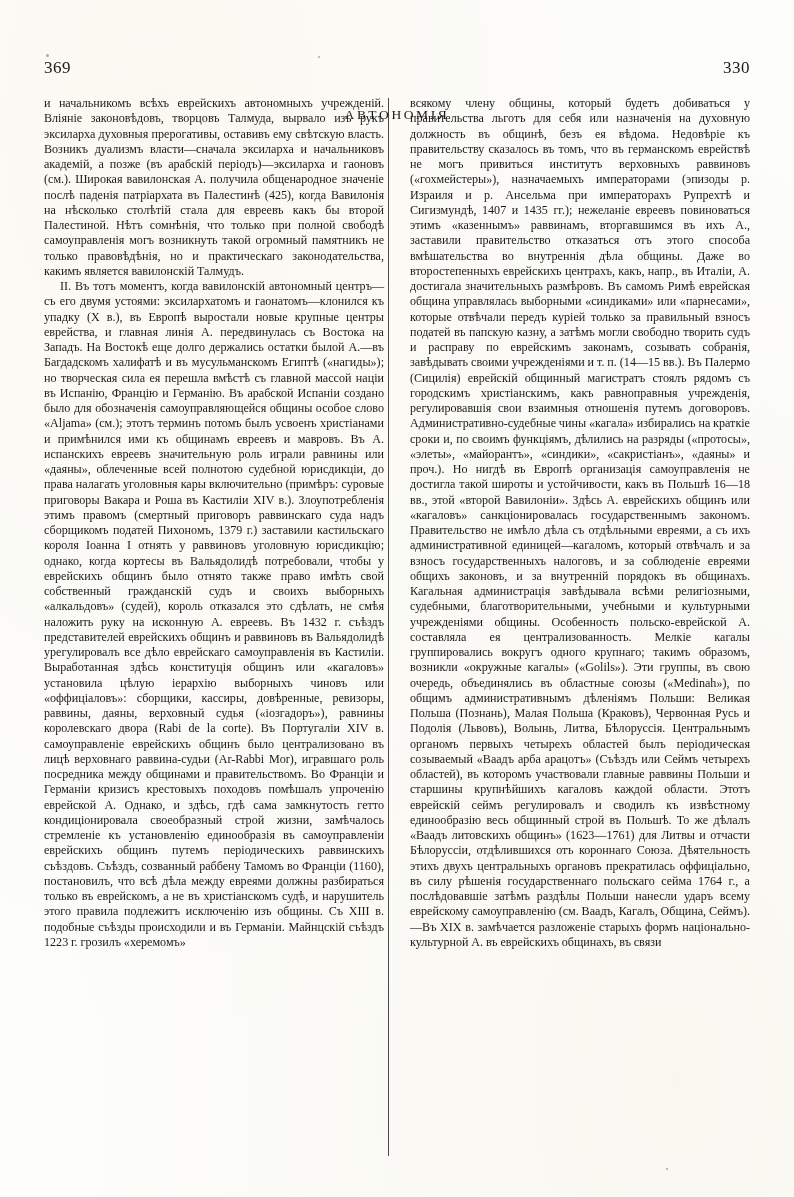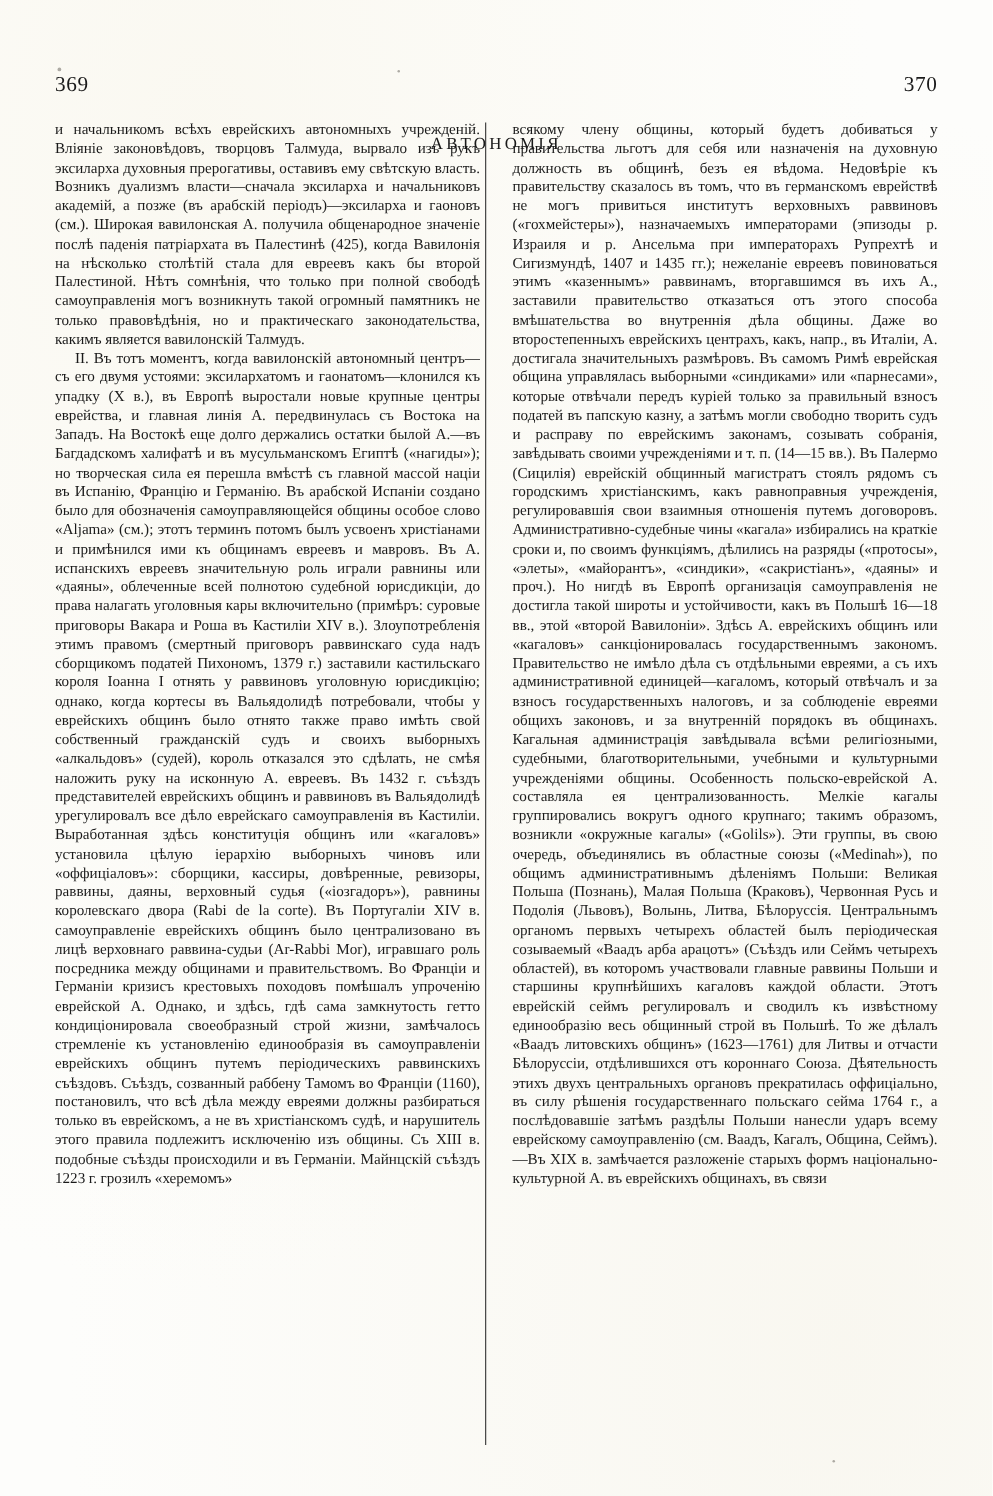--- a/index.html
+++ b/index.html
@@ -106,21 +106,21 @@
 </style>
 </head>
 <body>
 
 <div class="page">
   <div class="paper-tint"></div>
 
   <div class="header">
     <div class="folio-left">369</div>
     <div class="running-title">Автономія</div>
-    <div class="folio-right">370</div>
+    <div class="folio-right">330</div>
   </div>
 
   <div class="divider"></div>
 
   <div class="columns">
     <div class="col left">
       <p class="noindent">и начальникомъ всѣхъ еврейскихъ автономныхъ учрежденій. Вліяніе законовѣдовъ, творцовъ Талмуда, вырвало изъ рукъ эксиларха духовныя прерогативы, оставивъ ему свѣтскую власть. Возникъ дуализмъ власти—сначала эксиларха и начальниковъ академій, а позже (въ арабскій періодъ)—эксиларха и гаоновъ (см.). Широкая вавилонская А. получила общенародное значеніе послѣ паденія патріархата въ Палестинѣ (425), когда Вавилонія на нѣсколько столѣтій стала для евреевъ какъ бы второй Палестиной. Нѣтъ сомнѣнія, что только при полной свободѣ самоуправленія могъ возникнуть такой огромный памятникъ не только правовѣдѣнія, но и практическаго законодательства, какимъ является вавилонскій Талмудъ.</p>
       <p>II. Въ тотъ моментъ, когда вавилонскій автономный центръ—съ его двумя устоями: эксилархатомъ и гаонатомъ—клонился къ упадку (X в.), въ Европѣ выростали новые крупные центры еврейства, и главная линія А. передвинулась съ Востока на Западъ. На Востокѣ еще долго держались остатки былой А.—въ Багдадскомъ халифатѣ и въ мусульманскомъ Египтѣ («нагиды»); но творческая сила ея перешла вмѣстѣ съ главной массой націи въ Испанію, Францію и Германію. Въ арабской Испаніи создано было для обозначенія самоуправляющейся общины особое слово «Aljama» (см.); этотъ терминъ потомъ былъ усвоенъ христіанами и примѣнился ими къ общинамъ евреевъ и мавровъ. Въ А. испанскихъ евреевъ значительную роль играли равнины или «даяны», облеченные всей полнотою судебной юрисдикціи, до права налагать уголовныя кары включительно (примѣръ: суровые приговоры Вакара и Роша въ Кастиліи XIV в.). Злоупотребленія этимъ правомъ (смертный приговоръ раввинскаго суда надъ сборщикомъ податей Пихономъ, 1379 г.) заставили кастильскаго короля Іоанна I отнять у раввиновъ уголовную юрисдикцію; однако, когда кортесы въ Вальядолидѣ потребовали, чтобы у еврейскихъ общинъ было отнято также право имѣть свой собственный гражданскій судъ и своихъ выборныхъ «алкальдовъ» (судей), король отказался это сдѣлать, не смѣя наложить руку на исконную А. евреевъ. Въ 1432 г. съѣздъ представителей еврейскихъ общинъ и раввиновъ въ Вальядолидѣ урегулировалъ все дѣло еврейскаго самоуправленія въ Кастиліи. Выработанная здѣсь конституція общинъ или «кагаловъ» установила цѣлую іерархію выборныхъ чиновъ или «оффиціаловъ»: сборщики, кассиры, довѣренные, ревизоры, раввины, даяны, верховный судья («іозгадоръ»), равнины королевскаго двора (Rabi de la corte). Въ Португаліи XIV в. самоуправленіе еврейскихъ общинъ было централизовано въ лицѣ верховнаго раввина-судьи (Ar-Rabbi Mor), игравшаго роль посредника между общинами и правительствомъ. Во Франціи и Германіи кризисъ крестовыхъ походовъ помѣшалъ упроченію еврейской А. Однако, и здѣсь, гдѣ сама замкнутость гетто кондиціонировала своеобразный строй жизни, замѣчалось стремленіе къ установленію единообразія въ самоуправленіи еврейскихъ общинъ путемъ періодическихъ раввинскихъ съѣздовъ. Съѣздъ, созванный раббену Тамомъ во Франціи (1160), постановилъ, что всѣ дѣла между евреями должны разбираться только въ еврейскомъ, а не въ христіанскомъ судѣ, и нарушитель этого правила подлежитъ исключенію изъ общины. Съ XIII в. подобные съѣзды происходили и въ Германіи. Майнцскій съѣздъ 1223 г. грозилъ «херемомъ»</p>
     </div>
     <div class="col right">

